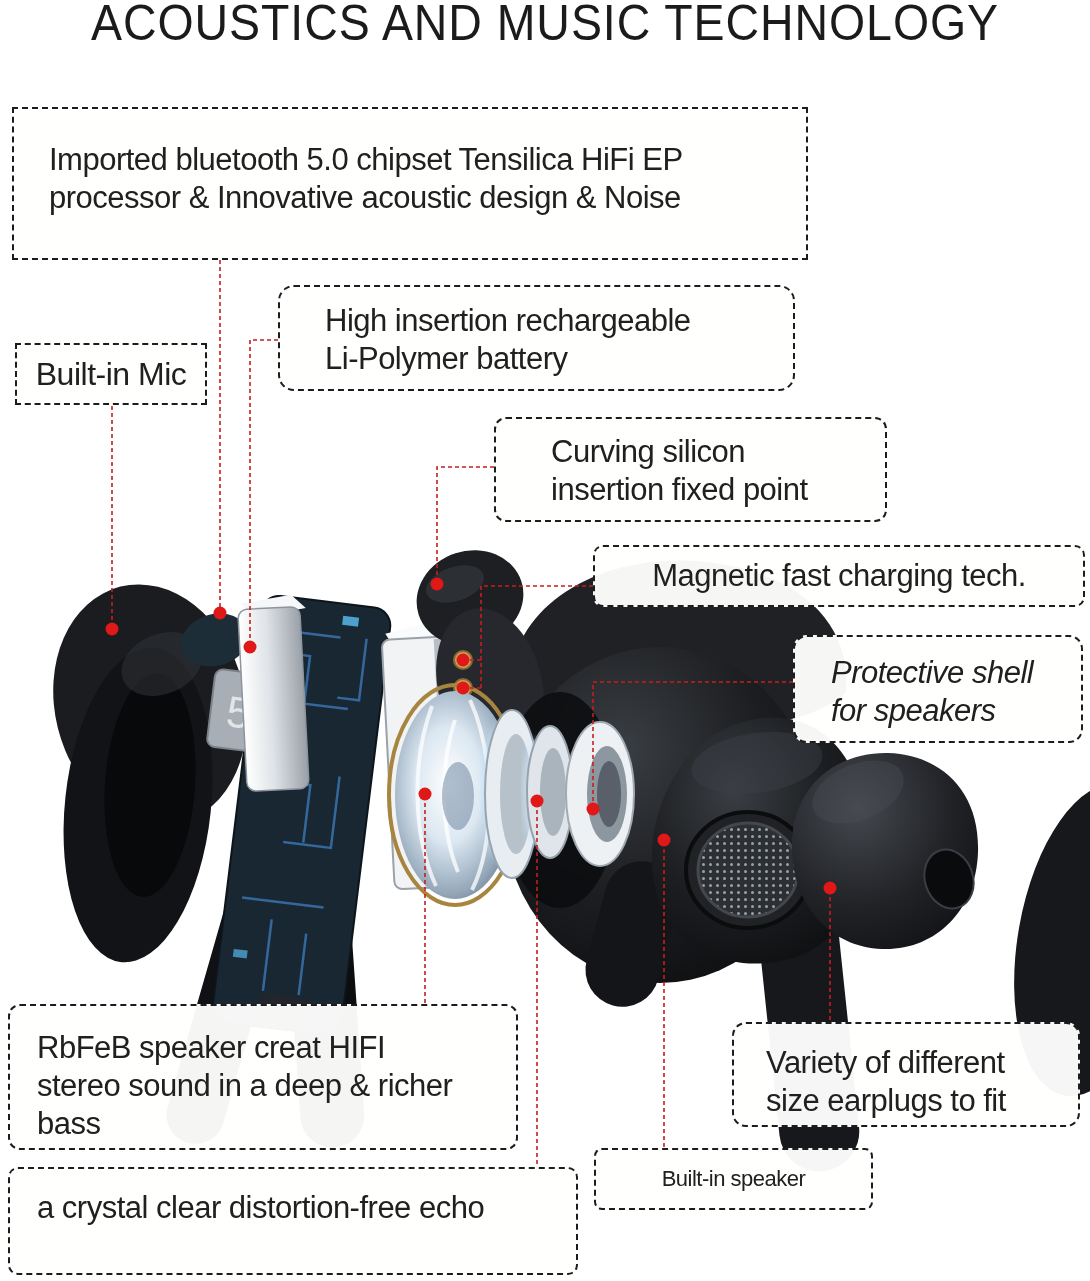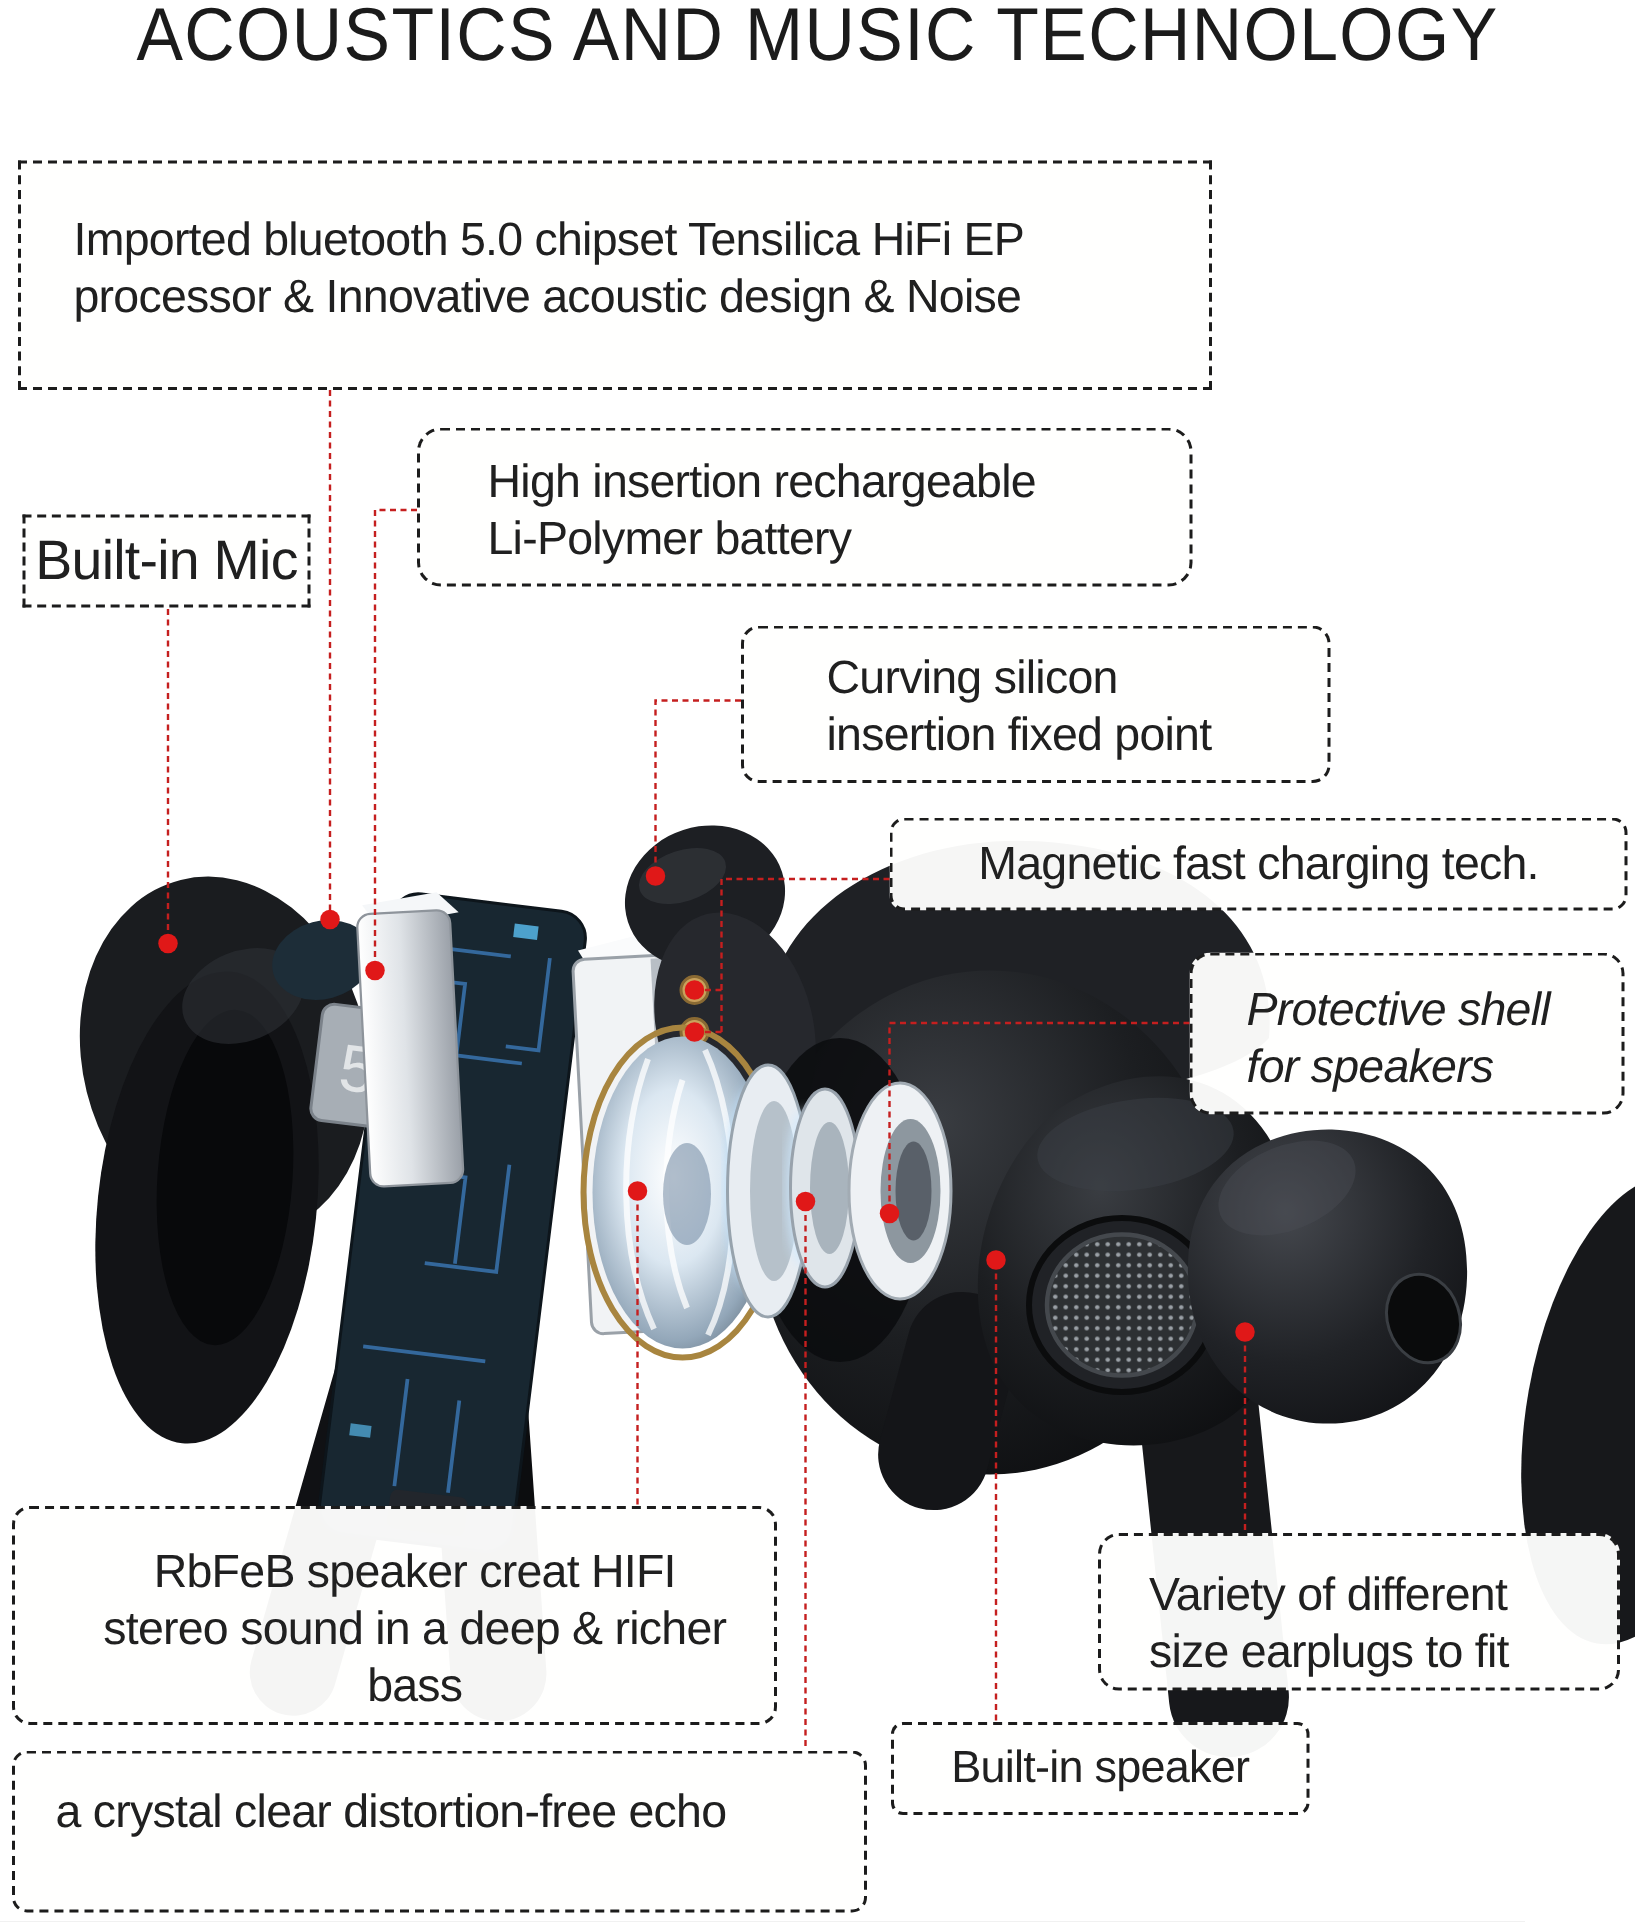--- a/index.html
+++ b/index.html
@@ -18,29 +18,29 @@
   }
   .illo,.connectors{position:absolute;left:0;top:0;width:1090px;height:1281px;}
   .callout{
     position:absolute;border:2px dashed var(--border);background:rgba(255,255,254,.96);
     font-size:31px;letter-spacing:-.5px;line-height:38px;color:var(--text);
     box-sizing:border-box;
   }
   .callout .co-line{white-space:nowrap;}
   .center{display:flex;align-items:center;justify-content:center;text-align:center;}
   #co-imported {left:12px;  top:107px;  width:796px; height:153px; border-radius:0;    padding:32px 0 0 35px;}
-  #co-mic      {left:15px;  top:343px;  width:192px; height:62px;  border-radius:0;    font-size:37px;}
+  #co-mic      {left:15px;  top:343px;  width:192px; height:62px;  border-radius:0;    font-size:32px;}
   #co-battery  {left:278px; top:285px;  width:517px; height:106px; border-radius:16px; padding:15px 0 0 45px;}
   #co-curving  {left:494px; top:417px;  width:393px; height:105px; border-radius:12px; padding:14px 0 0 55px;}
   #co-magnetic {left:593px; top:545px;  width:492px; height:62px;  border-radius:10px;}
   #co-protect  {left:793px; top:635px;  width:290px; height:108px; border-radius:14px; padding:17px 0 0 36px;font-style:italic;}
-  #co-rbfeb    {left:8px;   top:1004px; width:510px; height:146px; border-radius:12px; padding:23px 0 0 27px;text-align:center;}
+  #co-rbfeb    {left:8px;   top:1004px; width:510px; height:146px; border-radius:12px; padding:23px 0 0 27px;}
   #co-graphene {left:8px;   top:1167px; width:570px; height:108px; border-radius:10px; padding:20px 0 0 27px;}
   #co-variety  {left:732px; top:1022px; width:348px; height:105px; border-radius:14px; padding:20px 0 0 32px;}
-  #co-speaker  {left:594px; top:1148px; width:279px; height:62px;  border-radius:8px;  font-size:30px;}
+  #co-speaker  {left:594px; top:1148px; width:279px; height:62px;  border-radius:8px;  font-size:22px;}
 </style>
 </head>
 <body>
 
 <div id="canvas">
 
   <svg class="illo" viewBox="0 0 1090 1281" aria-hidden="true">
     <defs>
       <radialGradient id="gBody" cx="38%" cy="30%" r="80%">
         <stop offset="0%" stop-color="#3a3d42"></stop>

